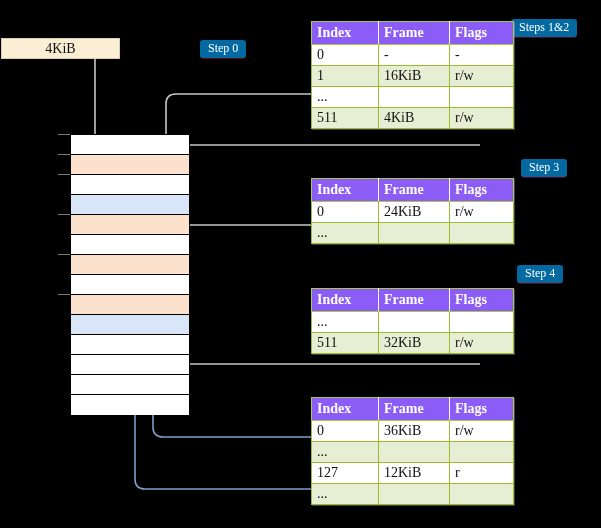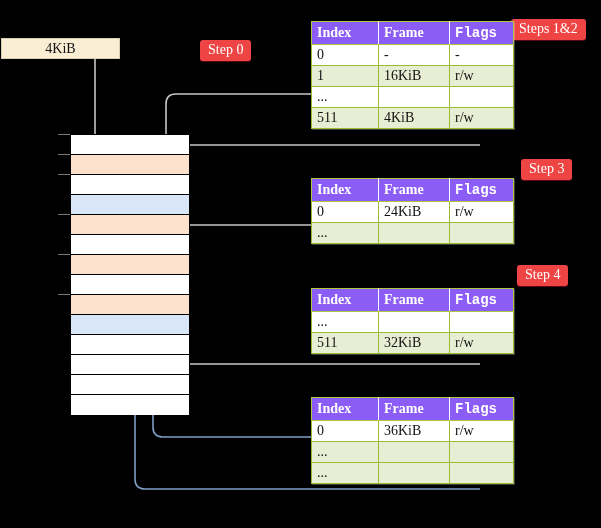--- a/index.html
+++ b/index.html
@@ -10,39 +10,39 @@
   
   svg.wires{position:absolute;left:0;top:0;width:601px;height:528px;pointer-events:none;}
 
   
   .srcbox{position:absolute;left:1px;top:38px;width:119px;height:21px;
           background:#faefd4;border:1px solid #d8cfae;box-sizing:border-box;
           display:flex;align-items:center;justify-content:center;
           font-size:14px;color:#111;}
 
   
-  .badge{position:absolute;background:#ef4444;color:#fff;font-size:14px;
+  .badge{position:absolute;background:#0369a1;color:#fff;font-size:12px;
          padding:1px 8px 2px;border-radius:3px;white-space:nowrap;
          box-shadow:0 1px 0 #5d0519;line-height:1.25;text-align:right;}
 
   
   .mem{position:absolute;left:70px;top:134px;width:120px;height:280px;
        border:1px solid #000;box-sizing:border-box;background:#fff;}
   .mem .cell{position:absolute;left:0;width:118px;height:20px;
              border-bottom:1px solid #000;box-sizing:border-box;}
   .mem .cell.last{border-bottom:none;}
   .tick{position:absolute;width:12px;height:0;border-top:1px solid #7a7a7a;}
 
   
   table.pt{position:absolute;border-collapse:collapse;
            box-shadow:1px 1px 0 rgba(255,255,255,.25);}
   table.pt th{background:#8b5cf6;color:#fff;font-weight:bold;font-size:14px;
               text-align:left;padding:3px 5px;border:1px solid #aac93e;
               border-right:1px solid #fff;}
-  table.pt th:last-child{border-right:1px solid #aac93e;font-family:Liberation Mono, monospace;}
+  table.pt th:last-child{border-right:1px solid #aac93e;}
   table.pt td{font-size:14px;color:#111;padding:2px 5px;height:20px;
               border:1px solid #9bbb30;box-sizing:border-box;}
   table.pt tr.odd td{background:#ffffff;}
   table.pt tr.even td{background:#e8eed4;}
   table.pt td.hl{background:#f7f79a;}
   .c-index{width:56px;}
   .c-frame{width:60px;}
   .c-flags{width:53px;}
 </style>
 </head>
@@ -192,20 +192,25 @@
           <tr class="odd">
             <td class="c-index">0</td>
             <td class="c-frame">36KiB</td>
             <td class="c-flags">r/w</td>
           </tr>
           <tr class="even">
             <td class="c-index">...</td>
             <td class="c-frame"></td>
             <td class="c-flags"></td>
           </tr>
+          <tr class="odd">
+            <td class="c-index">127</td>
+            <td class="c-frame">12KiB</td>
+            <td class="c-flags">r</td>
+          </tr>
           <tr class="even">
             <td class="c-index">...</td>
             <td class="c-frame"></td>
             <td class="c-flags"></td>
           </tr>
         </tbody>
       </table>
     </div>
 
 <div class="tick" style="left: 58px; top: 134px;"></div>

